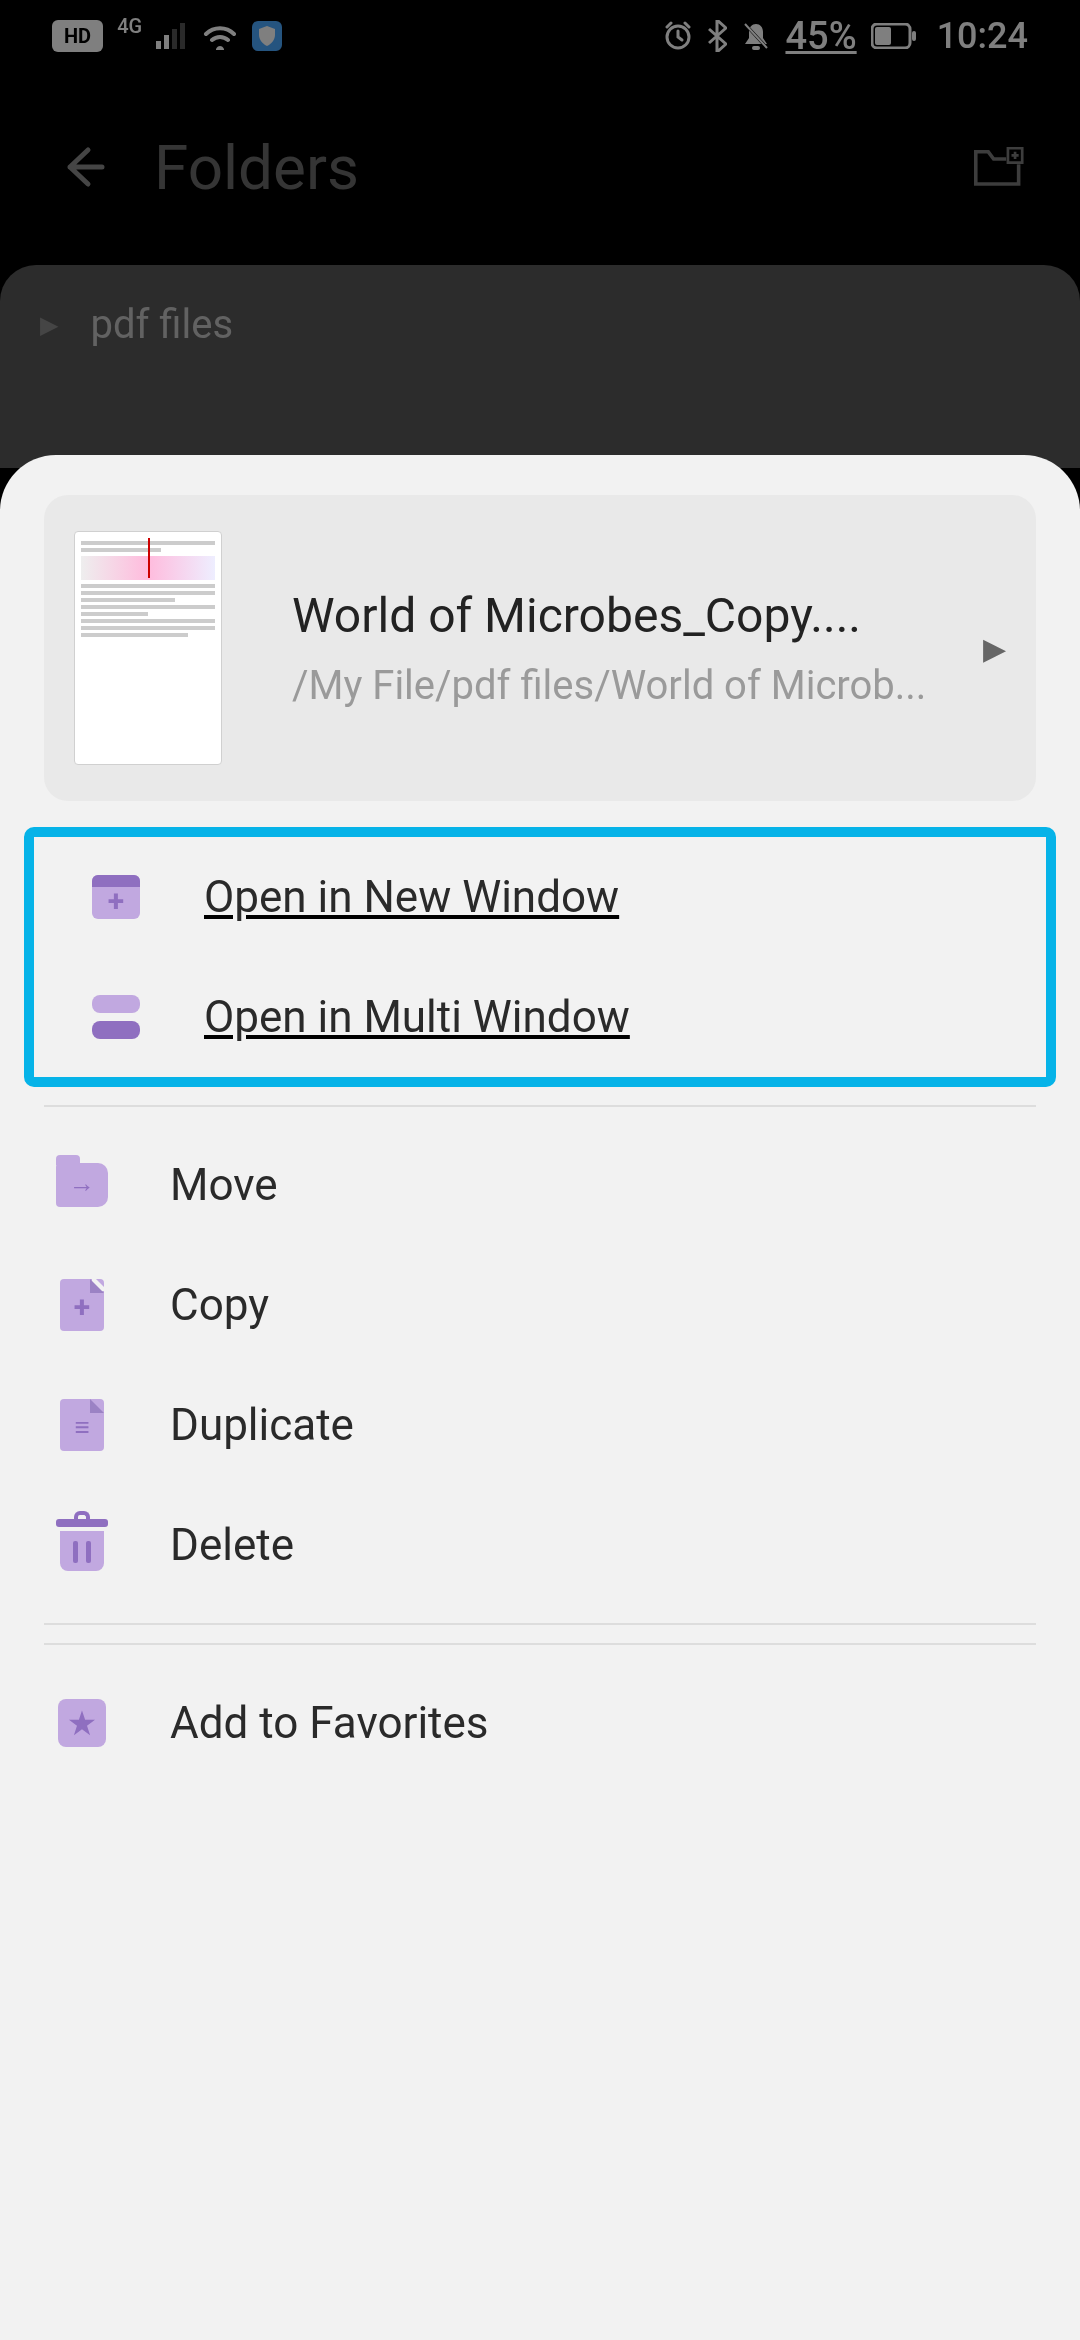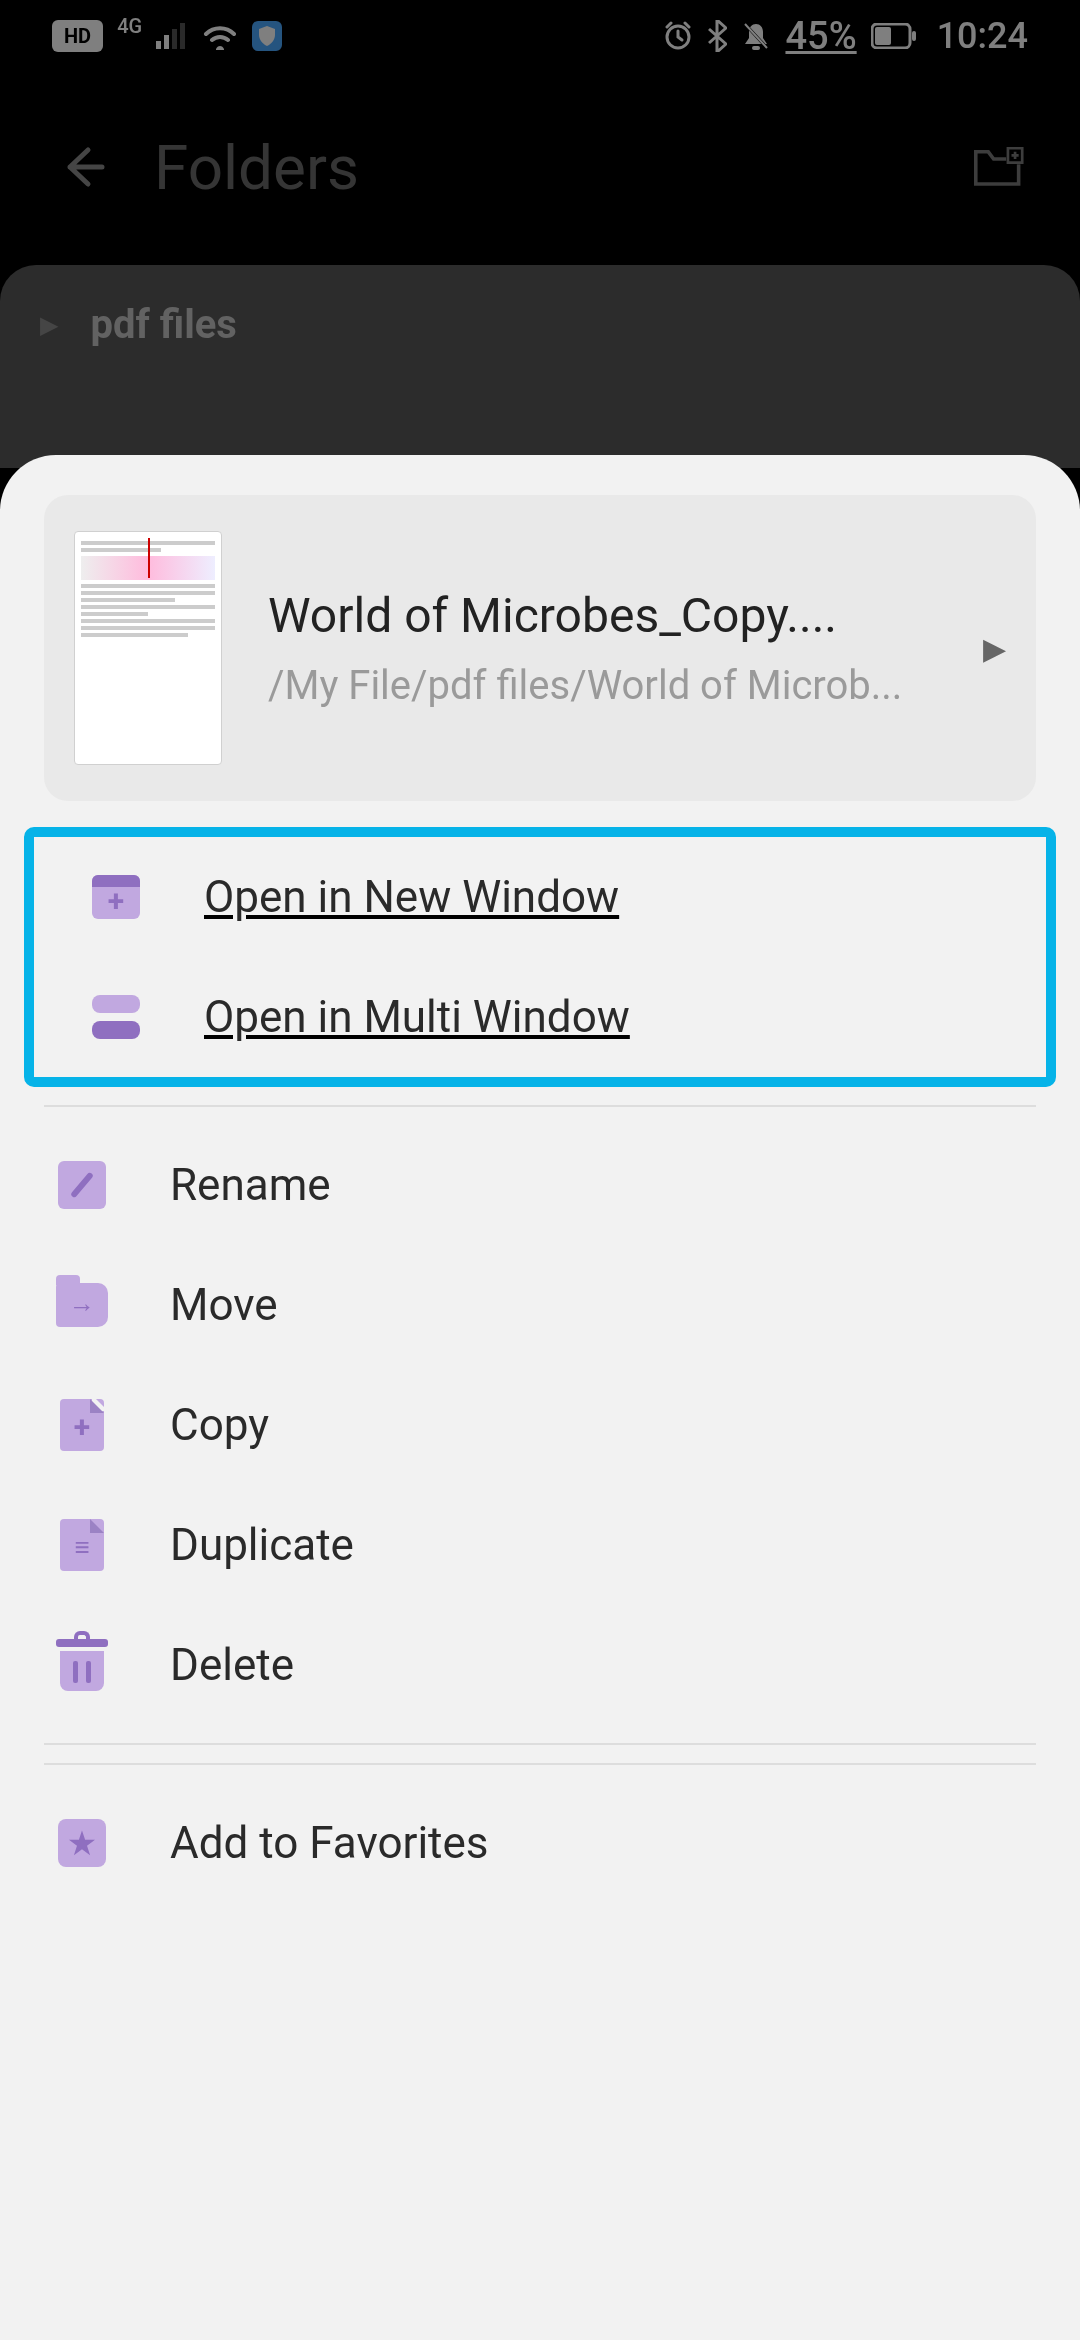--- a/index.html
+++ b/index.html
@@ -17,34 +17,34 @@
   
   .app-bg { position: absolute; top: 72px; left: 0; right: 0; bottom: 0; background: #000; }
   .app-header { height: 190px; display: flex; align-items: center; padding: 0 56px; gap: 48px; color: #888; }
   .back-arrow { width: 50px; height: 50px; color: #999; }
   .app-title { font-size: 62px; color: #6a6a6a; font-weight: 400; flex: 1; }
   .folder-add { width: 50px; height: 44px; color: #666; }
 
   .breadcrumb-bar { position: absolute; top: 265px; left: 0; right: 0; background: #585858; border-radius: 36px 36px 0 0; padding: 36px 40px 120px 40px; display: flex; align-items: center; gap: 32px; }
   .bc-chip { background: #484848; color: #bdbdbd; padding: 18px 36px; border-radius: 40px; font-size: 38px; }
   .bc-caret { color: #8a8a8a; font-size: 24px; }
-  .bc-current { color: #c4c4c4; font-size: 40px; font-weight: 700; }
+  .bc-current { color: #c4c4c4; font-size: 40px; font-weight: 400; }
 
   
   .dim { position: absolute; inset: 0; background: rgba(0,0,0,0.5); }
 
   
   .sheet { position: absolute; left: 0; right: 0; top: 455px; bottom: 0; background: #f2f2f2; border-radius: 56px 56px 0 0; padding-top: 40px; overflow: hidden; }
 
   .file-card { margin: 0 44px 26px 44px; background: #e9e9e9; border-radius: 24px; padding: 36px 30px; display: flex; align-items: center; gap: 46px; }
   .thumb { width: 148px; height: 234px; background: #fff; border: 1px solid #d0d0d0; border-radius: 4px; position: relative; overflow: hidden; font-size: 6px; color: #666; padding: 6px; line-height: 1.2; }
   .thumb::before { content: ""; position: absolute; top: 6px; left: 50%; width: 2px; height: 40px; background: #c00; }
   .thumb .tline { height: 4px; background: #ccc; margin: 3px 0; }
   .thumb .tblock { height: 24px; background: linear-gradient(90deg,#eee,#fbd,#eef); margin: 4px 0; }
-  .file-info { flex: 1; min-width: 0; }
+  .file-info { flex: 1; min-width: 0; margin-left: 24px; }
   .file-name { font-size: 48px; color: #222; font-weight: 400; white-space: nowrap; overflow: hidden; text-overflow: ellipsis; }
   .file-path { font-size: 40px; color: #9a9a9a; margin-top: 18px; white-space: nowrap; overflow: hidden; text-overflow: ellipsis; }
   .file-caret { color: #666; font-size: 30px; }
 
   .highlight-box { margin: 0 24px 0 24px; border: 10px solid #06b3e8; border-radius: 10px; padding: 0; text-decoration: underline; }
 
   .menu-list { }
   .menu-item { display: flex; align-items: center; height: 120px; padding: 0 56px; gap: 62px; }
   .menu-item .mi-icon { width: 52px; height: 52px; display: flex; align-items: center; justify-content: center; flex-shrink: 0; }
   .menu-item .mi-label { font-size: 44px; color: #2a2a2a; font-weight: 400; }
@@ -204,26 +204,20 @@
           </div>
         <div class="mi-label">Open in Multi Window</div>
       </div>
     </div>
 
     <div class="divider"></div>
 
     <div class="menu-list">
       <div class="menu-item">
         <div class="mi-icon">
-            <div class="ic-rename"></div>
-          </div>
-        <div class="mi-label">Rename</div>
-      </div>
-      <div class="menu-item">
-        <div class="mi-icon">
             <div class="ic-move"></div>
           </div>
         <div class="mi-label">Move</div>
       </div>
       <div class="menu-item">
         <div class="mi-icon">
             <div class="ic-copy">
               <span class="ic-copy-fold"></span>
             </div>
           </div>

